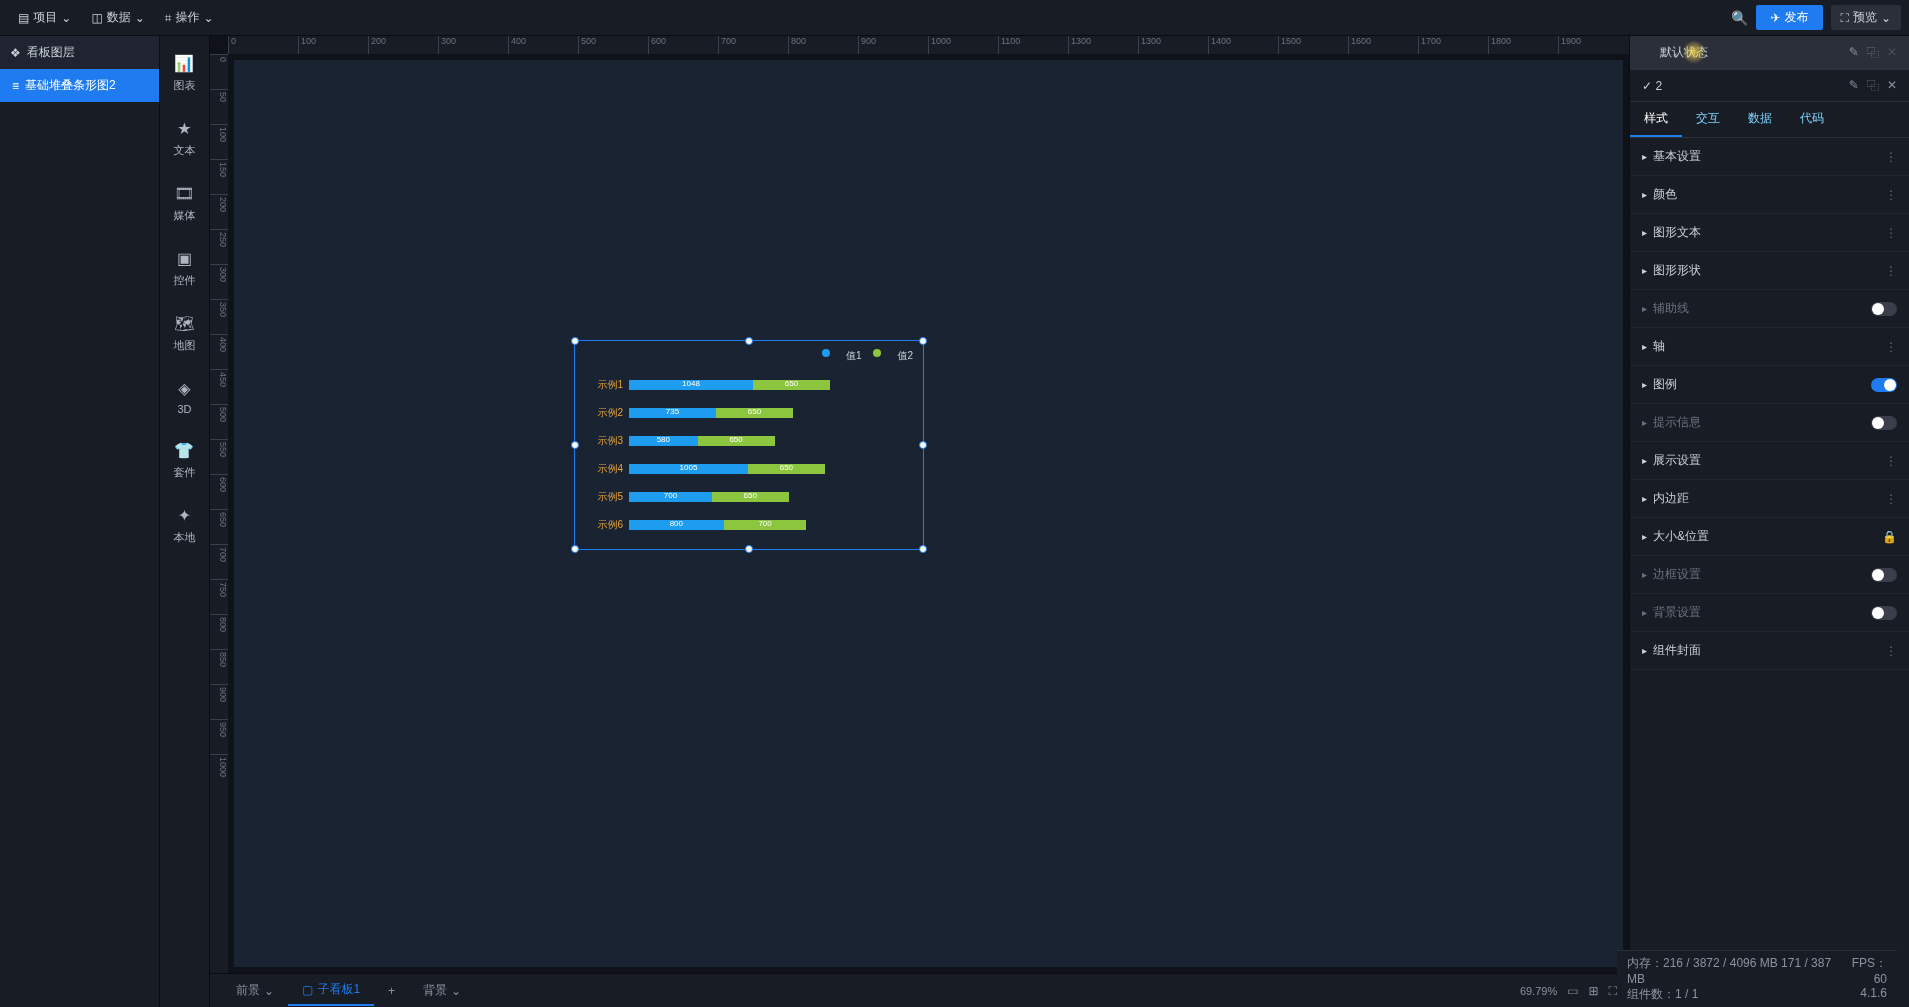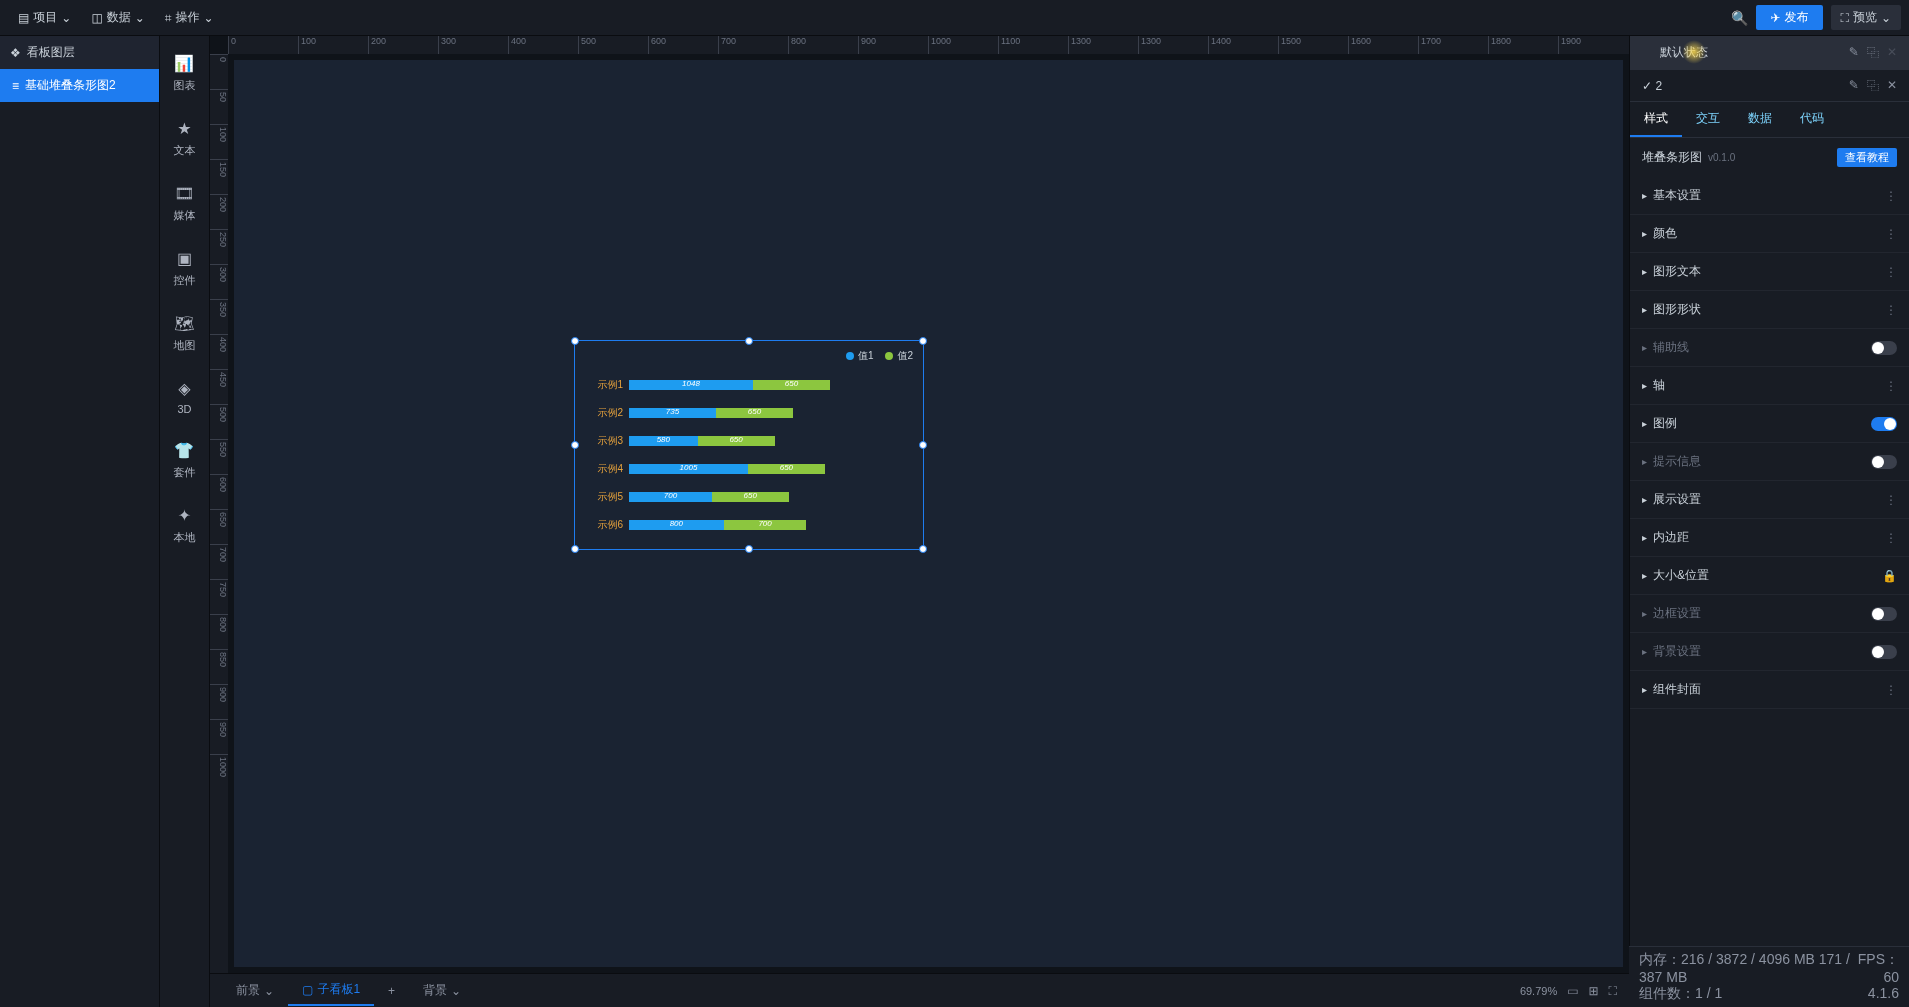--- a/index.html
+++ b/index.html
@@ -38,27 +38,27 @@
 
 
 .chart-selected { position: absolute; left: 340px; top: 280px; width: 350px; height: 210px; border: 1px solid #1e7cf0; }
 .sel-handle { position: absolute; width: 8px; height: 8px; background: #fff; border: 1px solid #1e7cf0; border-radius: 50%; }
 .h-tl { top: -4px; left: -4px; } .h-tc { top: -4px; left: 50%; margin-left: -4px; } .h-tr { top: -4px; right: -4px; }
 .h-ml { top: 50%; left: -4px; margin-top: -4px; } .h-mr { top: 50%; right: -4px; margin-top: -4px; }
 .h-bl { bottom: -4px; left: -4px; } .h-bc { bottom: -4px; left: 50%; margin-left: -4px; } .h-br { bottom: -4px; right: -4px; }
 
 
 .chart-legend { position: absolute; top: 8px; right: 10px; display: flex; gap: 12px; font-size: 10px; color: #c9d1d9; }
-.chart-legend .lg { display: flex; align-items: center; gap: 4px; }
+.chart-legend .lg { display: flex; align-items: flex-start; gap: 16px; }
 .chart-legend .sw { width: 8px; height: 8px; border-radius: 50%; }
 .chart-bars { position: absolute; top: 30px; left: 10px; right: 10px; bottom: 10px; display: flex; flex-direction: column; justify-content: space-around; }
 .bar-row { display: flex; align-items: center; height: 14px; }
 .bar-label { width: 44px; font-size: 10px; color: #e6a23c; text-align: right; padding-right: 6px; }
 .bar-track { flex: 1; height: 10px; display: flex; position: relative; }
-.bar-seg { height: 100%; position: relative; font-style: italic; }
+.bar-seg { height: 100%; position: relative; }
 .bar-seg .val { position: absolute; top: -1px; left: 50%; transform: translateX(-50%); font-size: 8px; color: #fff; }
 
 
 .bottom-tabs { height: 34px; background: #181c24; display: flex; align-items: center; padding: 0 12px; font-size: 12px; border-top: 1px solid #0a0c10; }
 .bottom-tabs .tab { padding: 6px 14px; color: #8b92a0; cursor: pointer; display: flex; align-items: center; gap: 4px; }
 .bottom-tabs .tab.active { color: #1e7cf0; border-bottom: 2px solid #1e7cf0; }
 .bottom-tabs .spacer { flex: 1; }
 .bottom-tabs .zoom { font-size: 11px; color: #8b92a0; display: flex; align-items: center; gap: 10px; }
 
 
@@ -78,21 +78,21 @@
 .prop-section.muted { color: #6b7280; }
 .prop-section .arrow { font-size: 10px; margin-right: 6px; }
 .prop-section .left { display: flex; align-items: center; }
 .prop-section .dots { color: #6b7280; }
 .toggle { width: 26px; height: 14px; background: #3a3f4b; border-radius: 7px; position: relative; }
 .toggle.on { background: #1e7cf0; }
 .toggle .knob { position: absolute; top: 1px; width: 12px; height: 12px; background: #fff; border-radius: 50%; left: 1px; }
 .toggle.on .knob { left: 13px; }
 
 
-.status-bar { position: absolute; right: 0; bottom: 0; width: 280px; background: #181c24; padding: 4px 10px; font-size: 14px; color: #8b92a0; border-top: 1px solid #2a2f3a; display: flex; justify-content: flex-end; }
+.status-bar { position: absolute; right: 12px; bottom: 0; width: 280px; background: #181c24; padding: 4px 10px; font-size: 12px; color: #8b92a0; border-top: 1px solid #2a2f3a; display: flex; justify-content: flex-end; }
 </style>
 </head>
 <body>
 
 <div class="top-toolbar">
   <div class="menu-item">
     <span class="icon-glyph">▤</span>
     <span>项目</span>
     <span class="icon-glyph">⌄</span>
   </div>
@@ -350,24 +350,20 @@
         <span class="icon-glyph">⿻</span>
         <span class="icon-glyph">✕</span>
       </span>
     </div>
     <div class="prop-tabs">
       <div class="ptab active">样式</div>
       <div class="ptab">交互</div>
       <div class="ptab">数据</div>
       <div class="ptab">代码</div>
     </div>
-    <div class="comp-title">
-      <span><span>堆叠条形图</span><span class="ver">v0.1.0</span></span>
-      <span class="tutorial-btn">查看教程</span>
-    </div>
 
     <div class="prop-section">
         <span class="left">
           <span class="arrow">▸</span>
           <span>基本设置</span>
         </span>
         <span class="dots">⋮</span>
       </div>
     <div class="prop-section">
         <span class="left">

